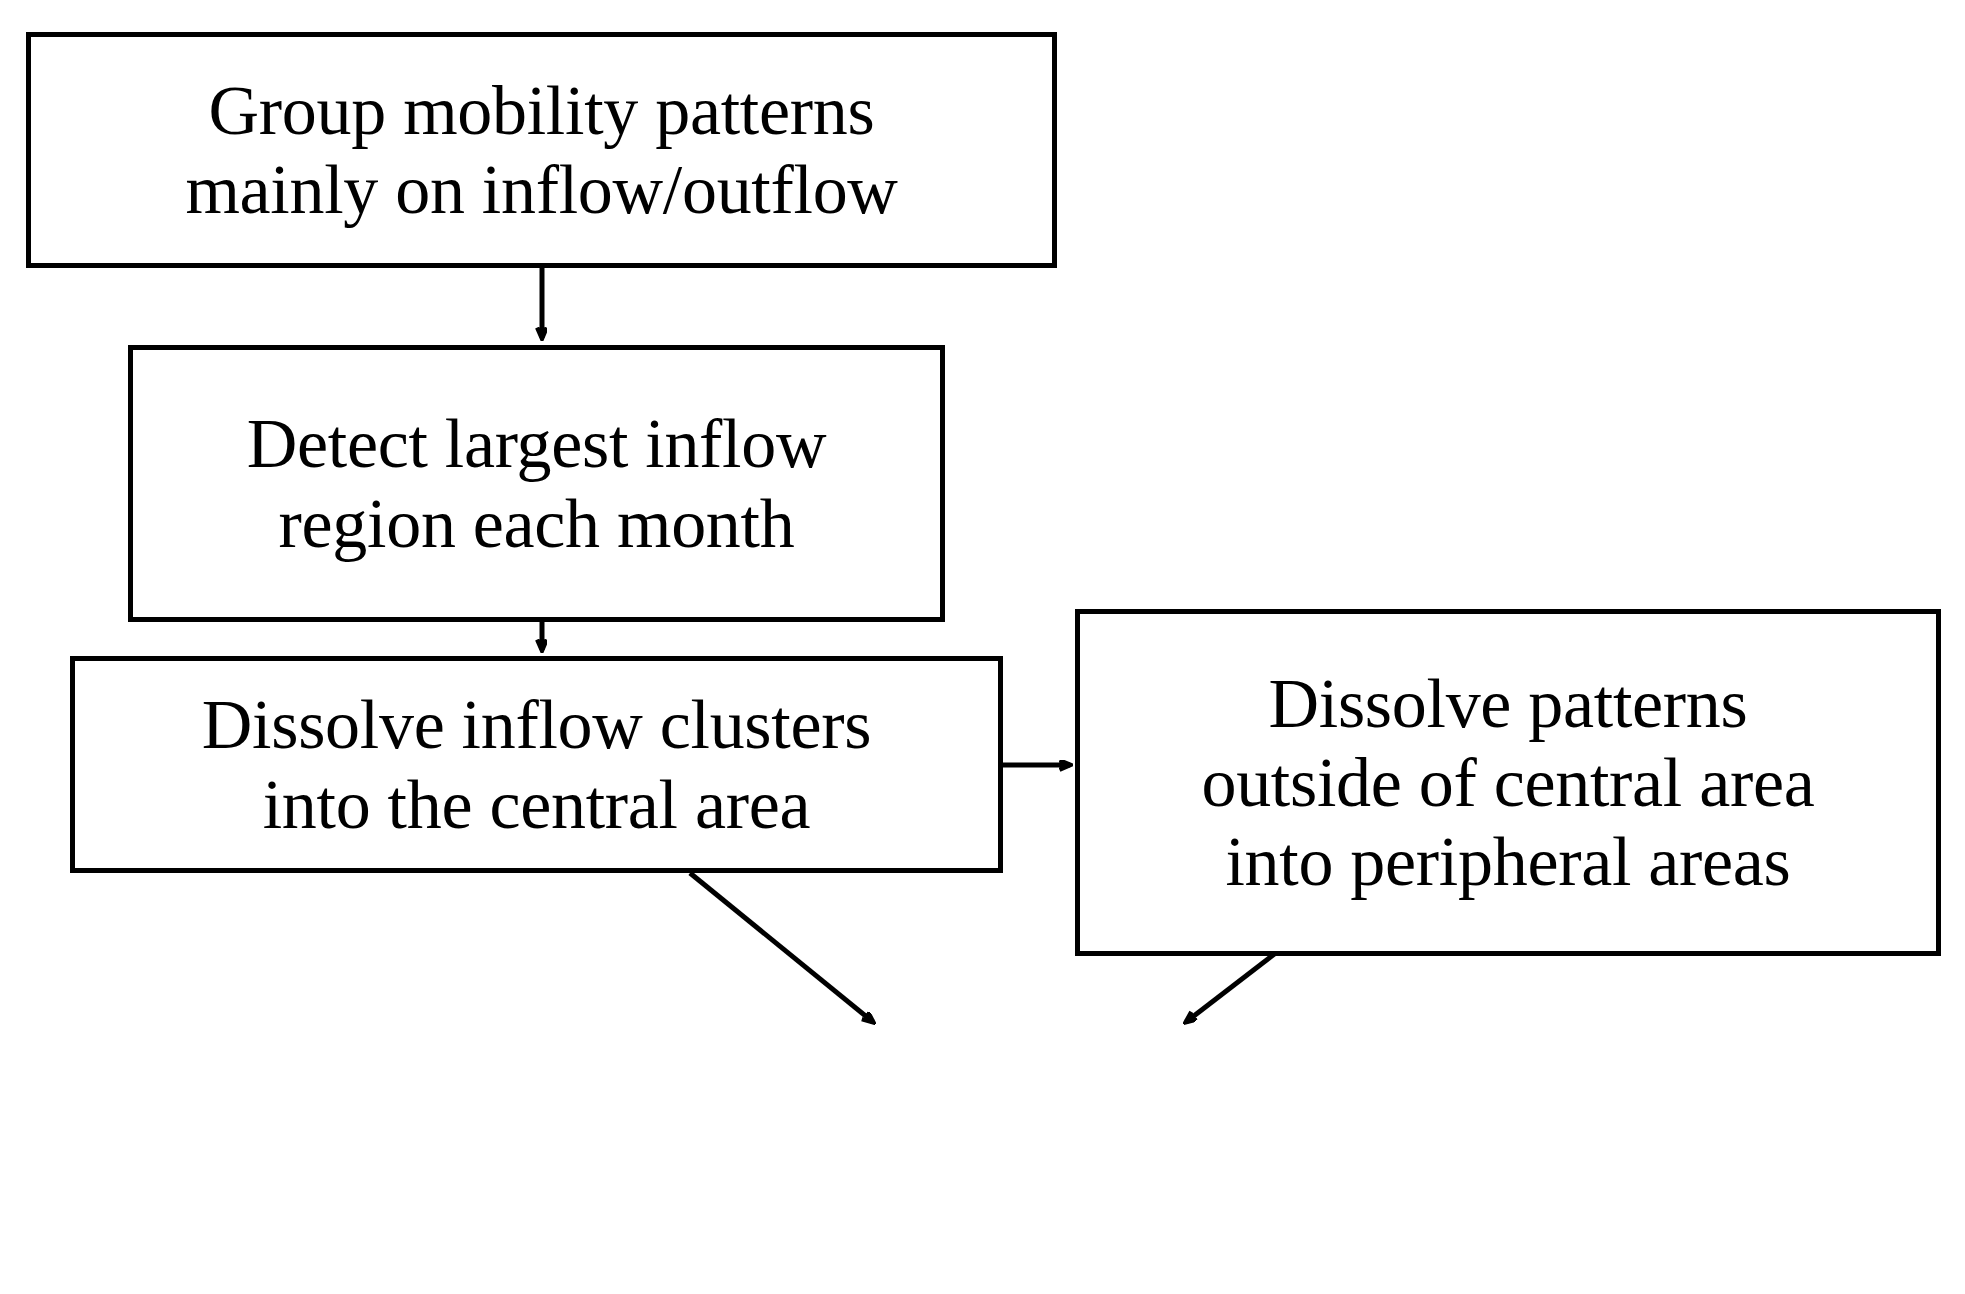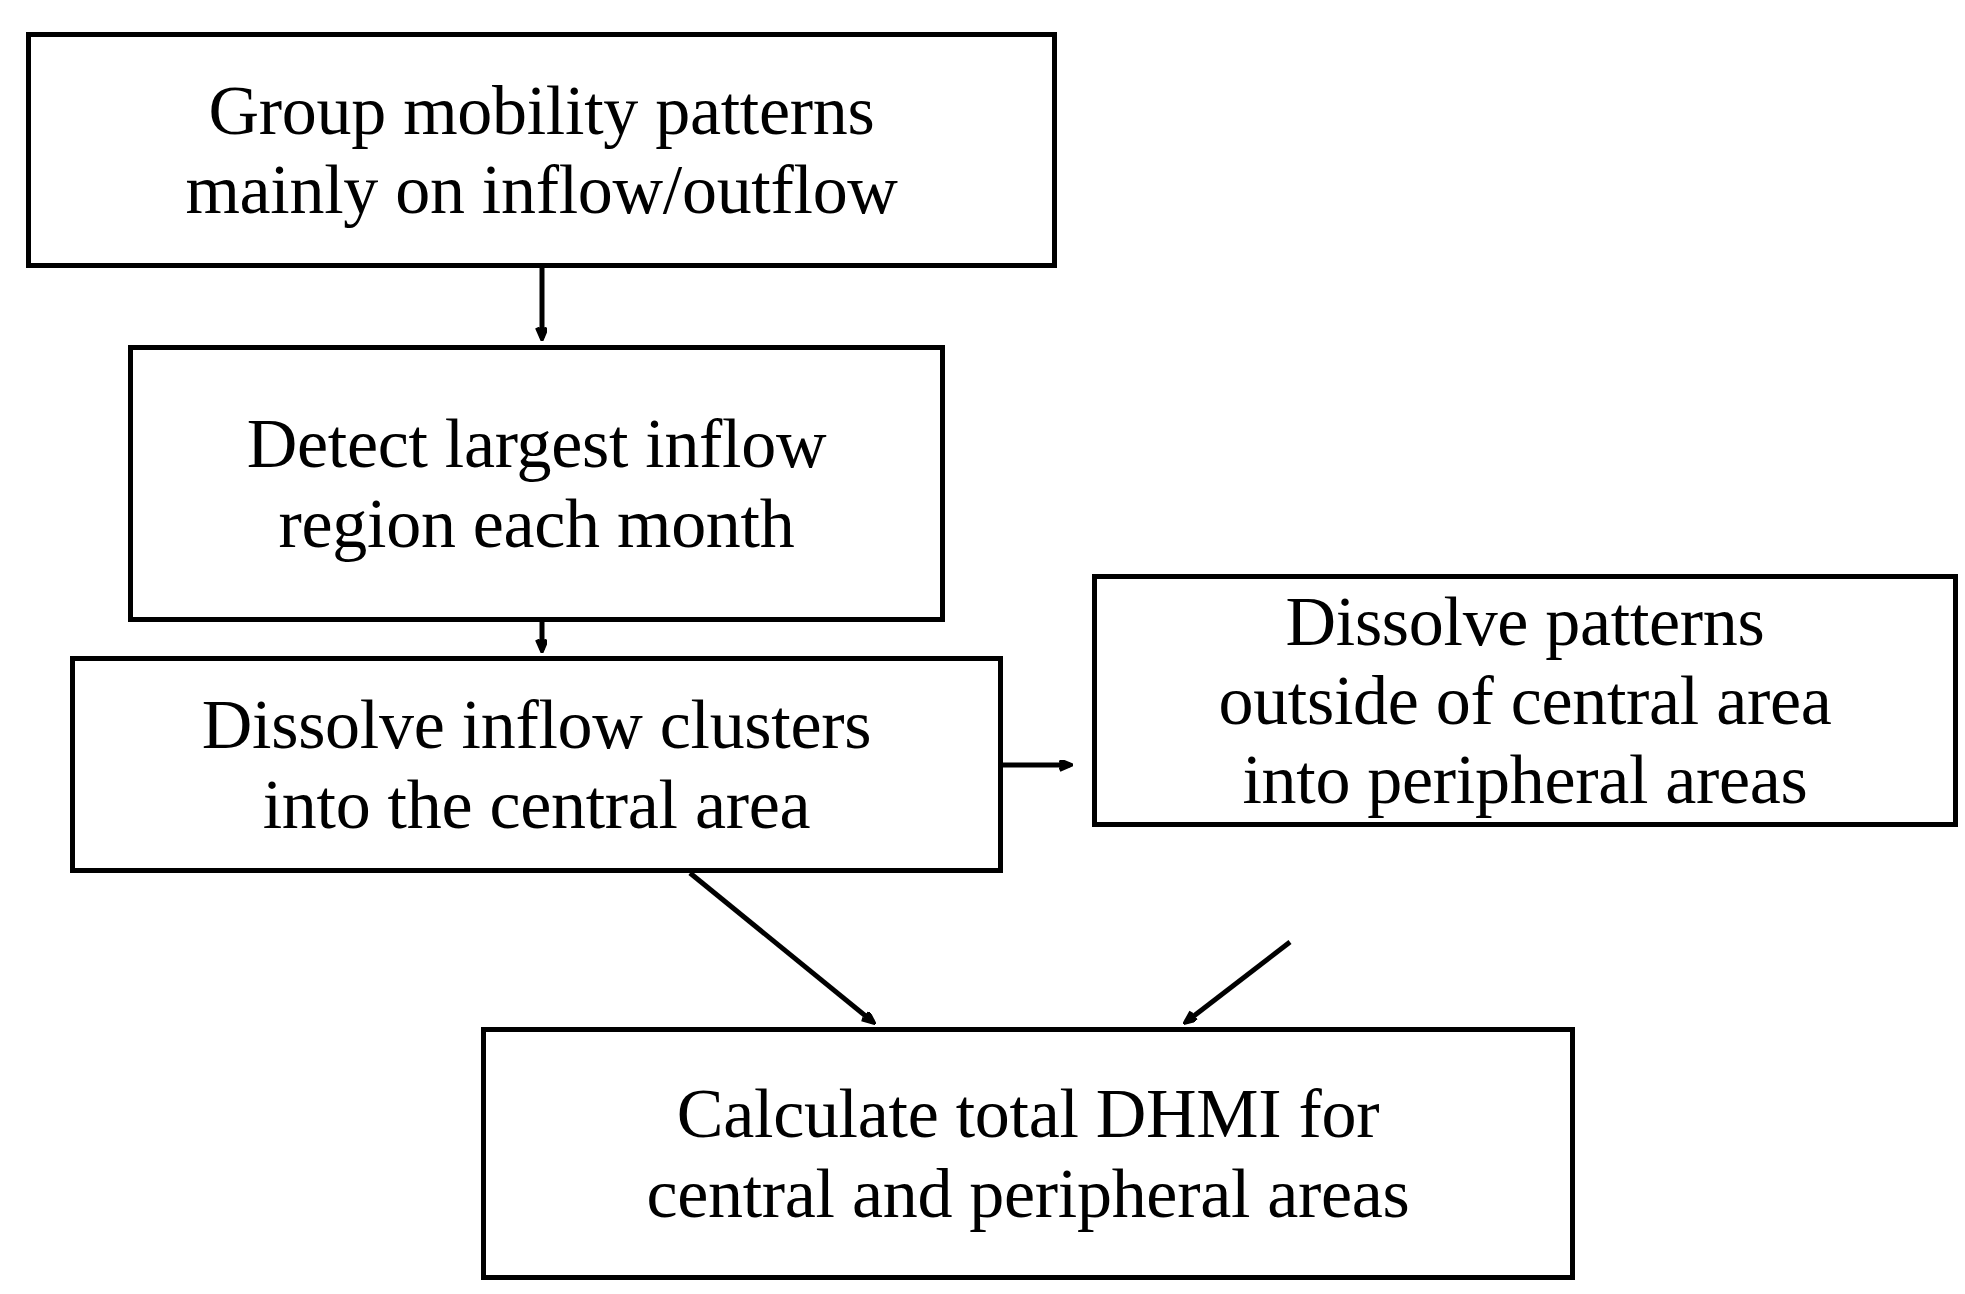--- a/index.html
+++ b/index.html
@@ -45,21 +45,21 @@
     font-size: 70px;
     line-height: 1.13;
     letter-spacing: -0.3px;
     white-space: pre-line;
   }
 
   
   #node-group        { left: 26px;   top: 32px;   width: 1031px; height: 236px; }
   #node-detect       { left: 128px;  top: 345px;  width: 817px;  height: 277px; }
   #node-dissolve-in  { left: 70px;   top: 656px;  width: 933px;  height: 217px; }
-  #node-dissolve-out { left: 1075px; top: 574px;  width: 866px;  height: 253px; margin-left: 17px; }
+  #node-dissolve-out { left: 1075px; top: 609px;  width: 866px;  height: 347px; }
   #node-calculate    { left: 481px;  top: 1027px; width: 1094px; height: 253px; }
 </style>
 </head>
 <body>
 
 <div id="canvas">
 
   <svg class="edges" viewBox="0 0 1965 1294" xmlns="http://www.w3.org/2000/svg">
     <defs>
       <marker id="arrowhead" markerWidth="14" markerHeight="14" refX="11" refY="5.2" orient="auto" markerUnits="userSpaceOnUse">
@@ -92,18 +92,14 @@
     <span class="label">Dissolve inflow clusters
 into the central area</span>
   </div>
 
   <div class="node" id="node-dissolve-out">
     <span class="label">Dissolve patterns
 outside of central area
 into peripheral areas</span>
   </div>
 
-  <div class="node" id="node-calculate">
-    <span class="label">Calculate total DHMI for
-central and peripheral areas</span>
-  </div>
 
 </div>
 
 </body></html>

